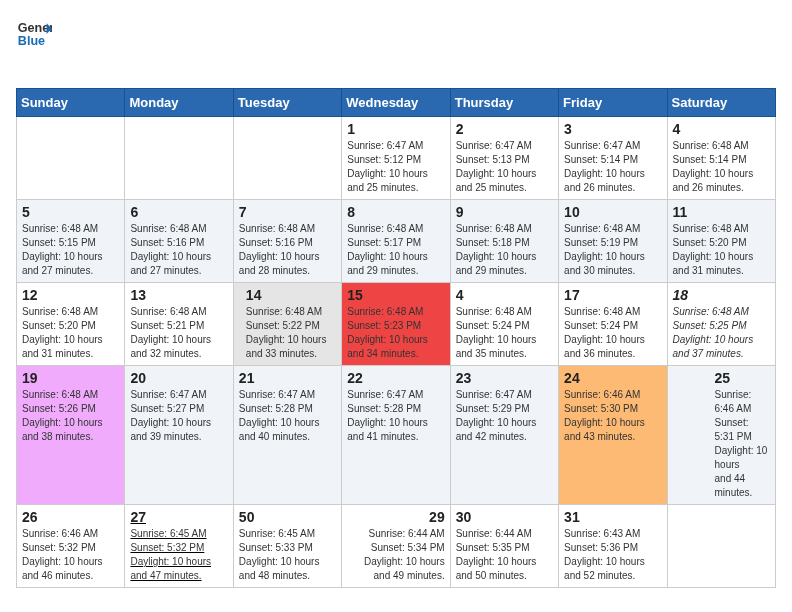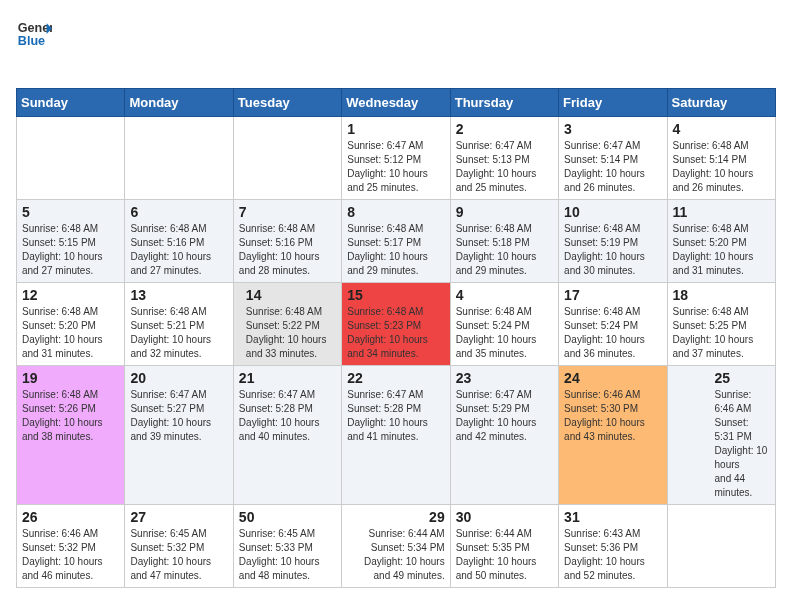--- a/index.html
+++ b/index.html
@@ -230,21 +230,21 @@
 Daylight: 10 hours
 and 35 minutes.</div>
         </td>
         <td style="background: rgb(255, 255, 255);">
           <div class="day-number">17</div>
           <div class="day-info" style="white-space: pre-line;">Sunrise: 6:48 AM
 Sunset: 5:24 PM
 Daylight: 10 hours
 and 36 minutes.</div>
         </td>
-        <td style="background: rgb(255, 255, 255);">
+        <td style="background: rgb(255, 255, 255); font-style: italic;">
           <div class="day-number">18</div>
           <div class="day-info" style="white-space: pre-line;">Sunrise: 6:48 AM
 Sunset: 5:25 PM
 Daylight: 10 hours
 and 37 minutes.</div>
         </td>
       </tr>
       <tr>
         <td style="background: #f0abfc;">
           <div class="day-number">19</div>
@@ -297,21 +297,21 @@
         </td>
       </tr>
       <tr>
         <td style="background: rgb(255, 255, 255);">
           <div class="day-number">26</div>
           <div class="day-info" style="white-space: pre-line;">Sunrise: 6:46 AM
 Sunset: 5:32 PM
 Daylight: 10 hours
 and 46 minutes.</div>
         </td>
-        <td style="background: rgb(255, 255, 255);">
+        <td style="background: rgb(255, 255, 255); text-decoration: underline;">
           <div class="day-number">27</div>
           <div class="day-info" style="white-space: pre-line;">Sunrise: 6:45 AM
 Sunset: 5:32 PM
 Daylight: 10 hours
 and 47 minutes.</div>
         </td>
         <td style="background: rgb(255, 255, 255);">
           <div class="day-number">50</div>
           <div class="day-info" style="white-space: pre-line;">Sunrise: 6:45 AM
 Sunset: 5:33 PM

